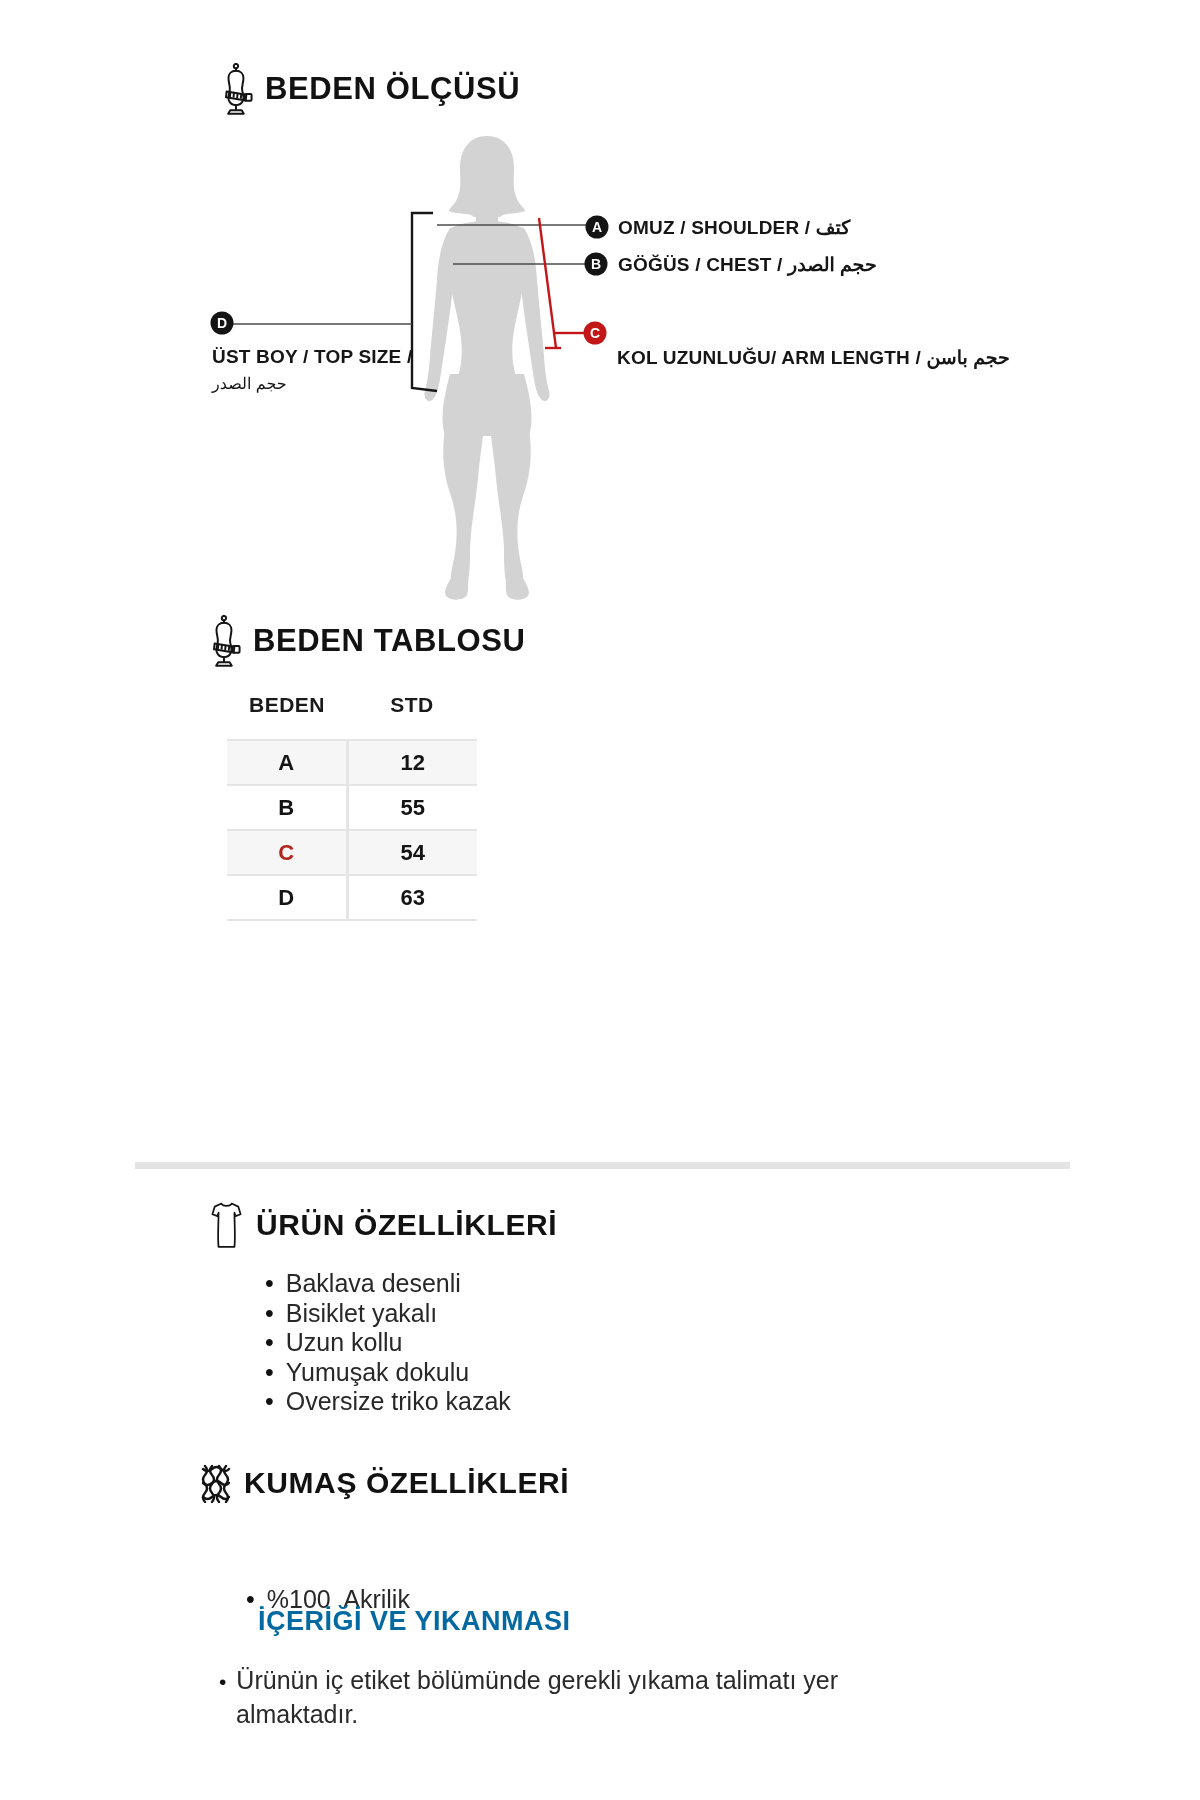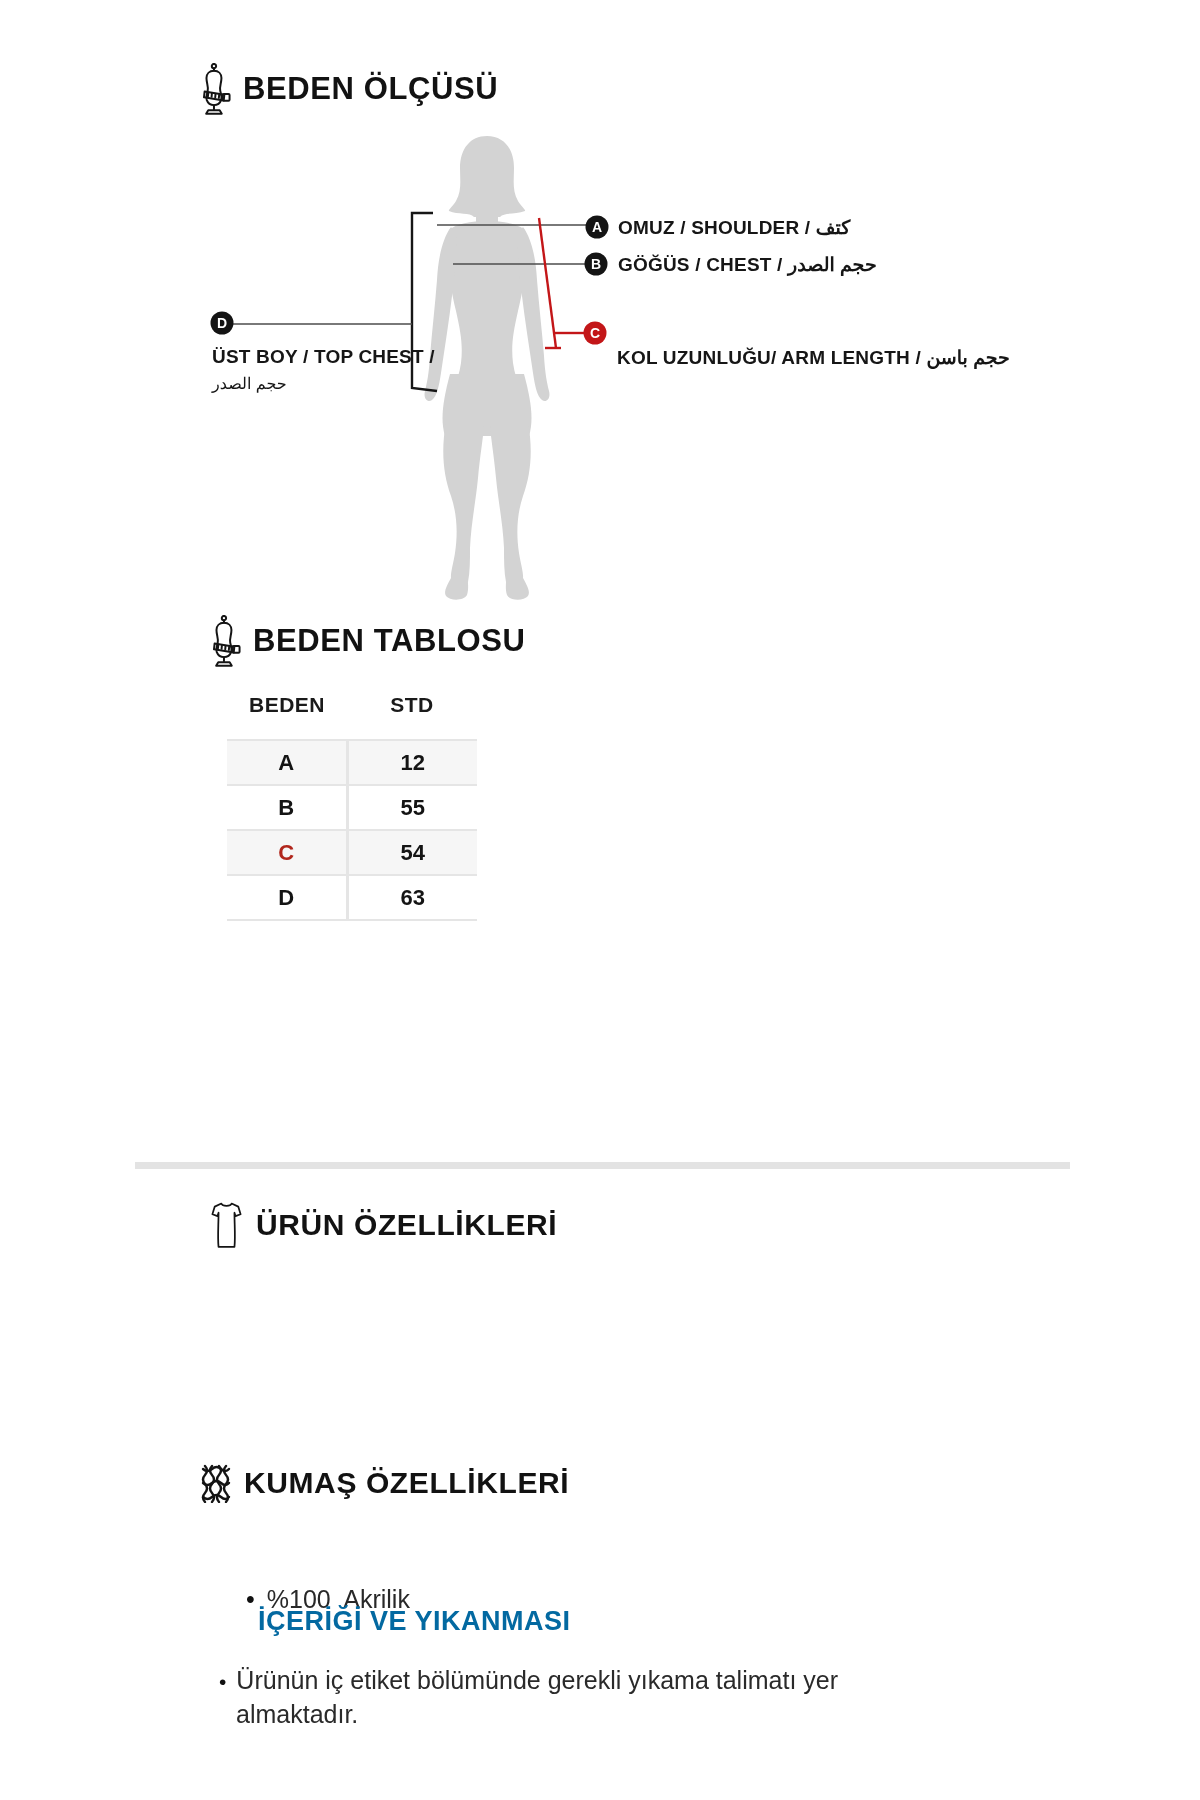--- a/index.html
+++ b/index.html
@@ -55,21 +55,21 @@
   #care-title{position:absolute;left:258px;top:1606px;font-size:27px;font-weight:700;letter-spacing:.5px;color:#0369a1;}
   #care-text{position:absolute;left:219px;top:1664px;width:760px;font-size:25px;line-height:32px;color:#2a2a2a;}
   .care-l1::before{content:"•";margin-right:10px;font-size:21px;color:#111;}
   .care-l2{padding-left:17px;}
 </style>
 </head>
 <body>
 
 <div id="canvas">
 
-  <div class="sec-header" style="left:198px;top:60px;height:58px;">
+  <div class="sec-header" style="left:220px;top:60px;height:58px;">
     <svg class="hdr-icon" width="34" height="52" viewBox="0 0 32 50">
       <g fill="none" stroke="#141414" stroke-width="1.9" stroke-linejoin="round" stroke-linecap="round">
         <circle cx="15" cy="3" r="2.1"></circle>
         <line x1="15" y1="5.2" x2="15" y2="7.5"></line>
         <path d="M15,7.5 C10.5,7.5 7.8,10.5 7.8,14.5 C7.8,19 9.8,22.5 9,26.5 C8.4,29.5 7,32.5 8,35.5 C9.2,38.8 12,40.5 15,40.5 C18,40.5 20.8,38.8 22,35.5 C23,32.5 21.6,29.5 21,26.5 C20.2,22.5 22.2,19 22.2,14.5 C22.2,10.5 19.5,7.5 15,7.5 Z"></path>
         <path d="M6,27.5 L25,30.5 L24.4,36 L5.4,33 Z"></path>
         <line x1="9.5" y1="29" x2="9.2" y2="32"></line>
         <line x1="13" y1="29.5" x2="12.7" y2="32.5"></line>
         <line x1="16.5" y1="30" x2="16.2" y2="33"></line>
         <line x1="20" y1="30.6" x2="19.7" y2="33.6"></line>
@@ -125,21 +125,21 @@
         <circle cx="595" cy="223" r="11.5" fill="#c31618"></circle>
         <text x="595" y="228" fill="#ffffff">C</text>
         <circle cx="222" cy="213" r="11.5" fill="#141414"></circle>
         <text x="222" y="218" fill="#ffffff">D</text>
       </g>
     </svg>
     <div class="diag-label" style="left:618px;top:117px;">OMUZ / SHOULDER / كتف</div>
     <div class="diag-label" style="left:618px;top:154px;">GÖĞÜS / CHEST / حجم الصدر</div>
     <div class="diag-label" style="left:617px;top:223px;margin-top:24px;">KOL UZUNLUĞU/ ARM LENGTH / حجم باسن</div>
     <div class="d-block" style="left:212px;top:236px;">
-      <div class="d-line1">ÜST BOY / TOP CHEST /</div>
+      <div class="d-line1">ÜST BOY / TOP SIZE /</div>
       <div class="d-line2">حجم الصدر</div>
     </div>
   </div>
 
   <div class="sec-header" style="left:208px;top:612px;height:58px;">
     <svg class="hdr-icon" width="34" height="52" viewBox="0 0 32 50">
       <g fill="none" stroke="#141414" stroke-width="1.9" stroke-linejoin="round" stroke-linecap="round">
         <circle cx="15" cy="3" r="2.1"></circle>
         <line x1="15" y1="5.2" x2="15" y2="7.5"></line>
         <path d="M15,7.5 C10.5,7.5 7.8,10.5 7.8,14.5 C7.8,19 9.8,22.5 9,26.5 C8.4,29.5 7,32.5 8,35.5 C9.2,38.8 12,40.5 15,40.5 C18,40.5 20.8,38.8 22,35.5 C23,32.5 21.6,29.5 21,26.5 C20.2,22.5 22.2,19 22.2,14.5 C22.2,10.5 19.5,7.5 15,7.5 Z"></path>
@@ -183,20 +183,27 @@
 
 
   <div id="divider"></div>
 
   <div class="sec-header" style="left:211px;top:1200px;height:50px;gap:14px;">
     <svg class="hdr-icon" width="31" height="47" viewBox="0 0 30 46">
       <path d="M10,1.5 C11,4.5 19,4.5 20,1.5 L26.5,4.5 L28.8,12 L23.8,13.8 L22.8,10.5 C22.8,22 23.8,34 22.8,44 L7.2,44 C6.2,34 7.2,22 7.2,10.5 L6.2,13.8 L1.2,12 L3.5,4.5 Z" fill="none" stroke="#141414" stroke-width="1.7" stroke-linejoin="round"></path>
     </svg>
     <div class="sec-title" style="font-size:30px;">ÜRÜN ÖZELLİKLERİ</div>
   </div>
+  <ul class="feat-list" id="product-list">
+    <li>Baklava desenli</li>
+    <li>Bisiklet yakalı</li>
+    <li>Uzun kollu</li>
+    <li>Yumuşak dokulu</li>
+    <li>Oversize triko kazak</li>
+  </ul>
 
   <div class="sec-header" style="left:200px;top:1460px;height:46px;gap:12px;">
     <svg class="hdr-icon" width="32" height="40" viewBox="0 0 32 40">
       <g fill="none" stroke="#141414" stroke-width="2.4" stroke-linecap="round">
         <path d="M5,3 q4,4.5 0,9 q-4,4.5 0,9 q4,4.5 0,9 q-4,4.5 0,9"></path>
         <path d="M12,3 q-4,4.5 0,9 q4,4.5 0,9 q-4,4.5 0,9 q4,4.5 0,9"></path>
         <path d="M19,3 q4,4.5 0,9 q-4,4.5 0,9 q4,4.5 0,9 q-4,4.5 0,9"></path>
         <path d="M26,3 q-4,4.5 0,9 q4,4.5 0,9 q-4,4.5 0,9 q4,4.5 0,9"></path>
         <path d="M3,6 q4.5,4 9,0 q4.5,-4 9,0 q4.5,4 8,0"></path>
         <path d="M3,20 q4.5,4 9,0 q4.5,-4 9,0 q4.5,4 8,0"></path>

